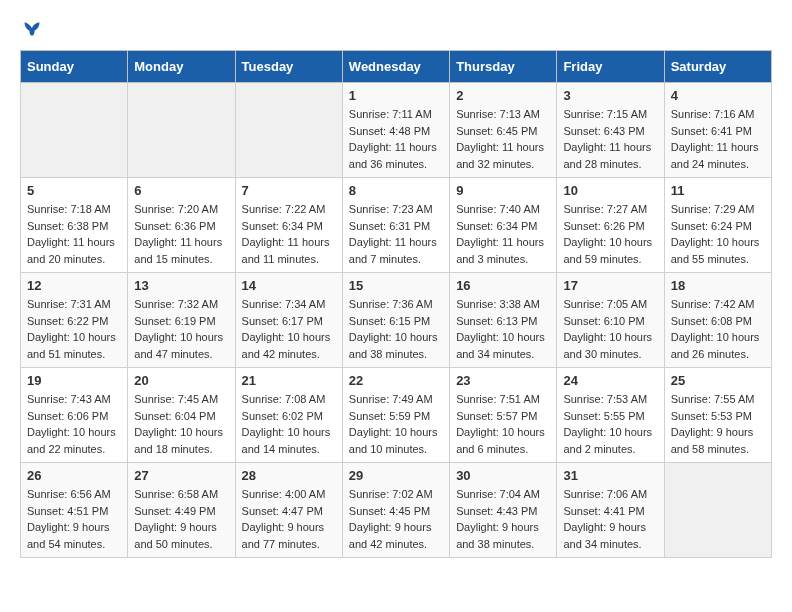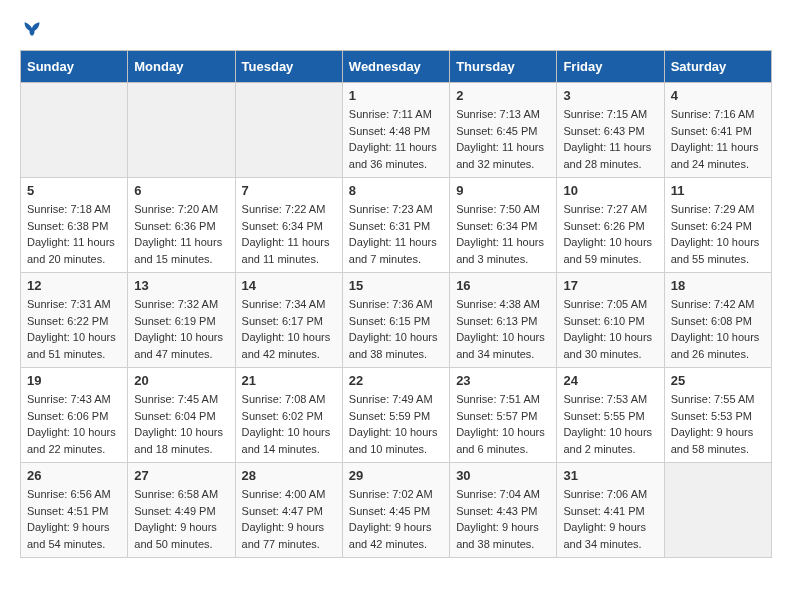--- a/index.html
+++ b/index.html
@@ -161,21 +161,21 @@
         <td>
           <div class="day-number">7</div>
           <div class="day-info"><span>Sunrise: 7:22 AM</span><br><span>Sunset: 6:34 PM</span><br><span>Daylight: 11 hours and 11 minutes.</span></div>
         </td>
         <td>
           <div class="day-number">8</div>
           <div class="day-info"><span>Sunrise: 7:23 AM</span><br><span>Sunset: 6:31 PM</span><br><span>Daylight: 11 hours and 7 minutes.</span></div>
         </td>
         <td>
           <div class="day-number">9</div>
-          <div class="day-info"><span>Sunrise: 7:50 AM</span><br><span>Sunset: 6:34 PM</span><br><span>Daylight: 11 hours and 3 minutes.</span></div>
+          <div class="day-info"><span>Sunrise: 7:40 AM</span><br><span>Sunset: 6:34 PM</span><br><span>Daylight: 11 hours and 3 minutes.</span></div>
         </td>
         <td>
           <div class="day-number">10</div>
           <div class="day-info"><span>Sunrise: 7:27 AM</span><br><span>Sunset: 6:26 PM</span><br><span>Daylight: 10 hours and 59 minutes.</span></div>
         </td>
         <td>
           <div class="day-number">11</div>
           <div class="day-info"><span>Sunrise: 7:29 AM</span><br><span>Sunset: 6:24 PM</span><br><span>Daylight: 10 hours and 55 minutes.</span></div>
         </td>
       </tr>
@@ -191,21 +191,21 @@
         <td>
           <div class="day-number">14</div>
           <div class="day-info"><span>Sunrise: 7:34 AM</span><br><span>Sunset: 6:17 PM</span><br><span>Daylight: 10 hours and 42 minutes.</span></div>
         </td>
         <td>
           <div class="day-number">15</div>
           <div class="day-info"><span>Sunrise: 7:36 AM</span><br><span>Sunset: 6:15 PM</span><br><span>Daylight: 10 hours and 38 minutes.</span></div>
         </td>
         <td>
           <div class="day-number">16</div>
-          <div class="day-info"><span>Sunrise: 4:38 AM</span><br><span>Sunset: 6:13 PM</span><br><span>Daylight: 10 hours and 34 minutes.</span></div>
+          <div class="day-info"><span>Sunrise: 3:38 AM</span><br><span>Sunset: 6:13 PM</span><br><span>Daylight: 10 hours and 34 minutes.</span></div>
         </td>
         <td>
           <div class="day-number">17</div>
           <div class="day-info"><span>Sunrise: 7:05 AM</span><br><span>Sunset: 6:10 PM</span><br><span>Daylight: 10 hours and 30 minutes.</span></div>
         </td>
         <td>
           <div class="day-number">18</div>
           <div class="day-info"><span>Sunrise: 7:42 AM</span><br><span>Sunset: 6:08 PM</span><br><span>Daylight: 10 hours and 26 minutes.</span></div>
         </td>
       </tr>

